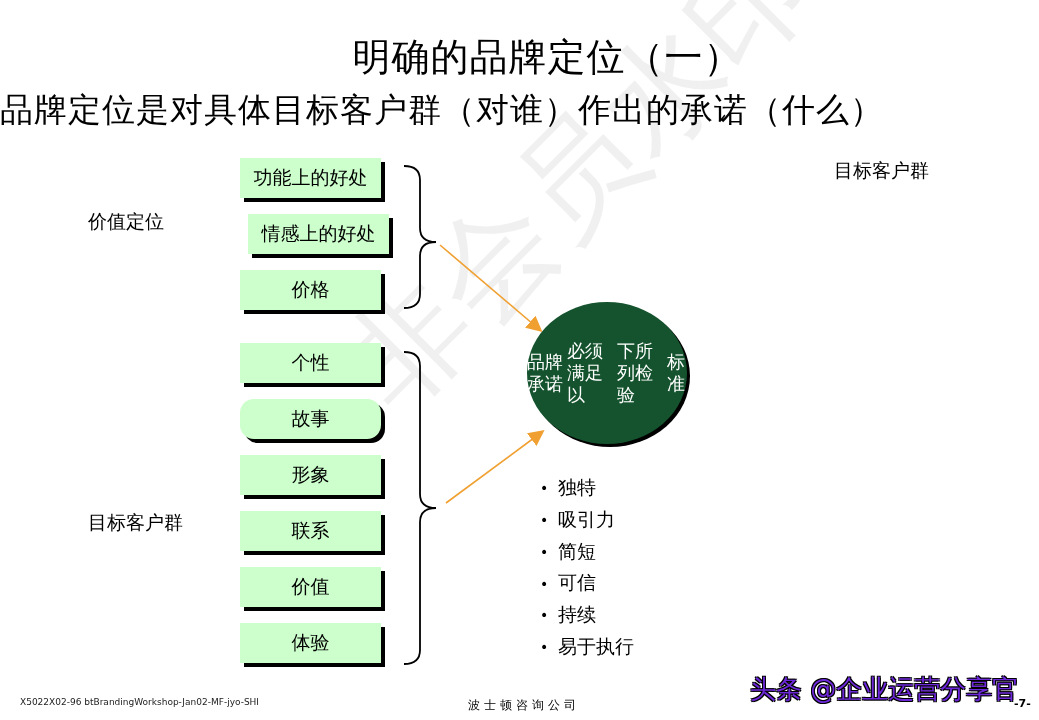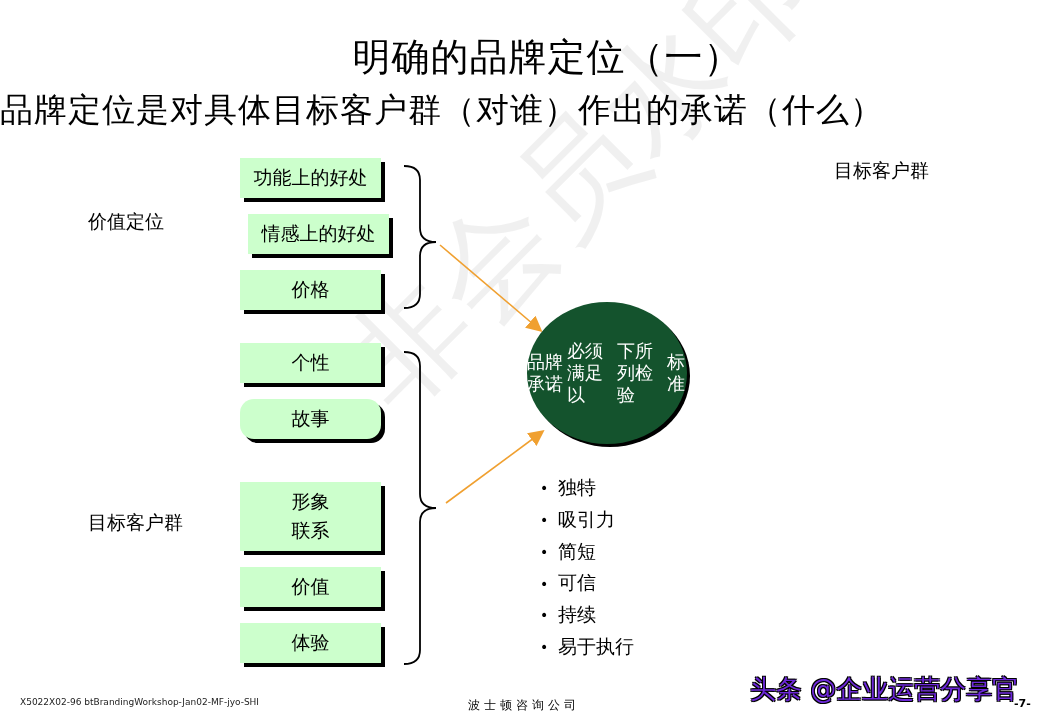--- a/index.html
+++ b/index.html
@@ -37,21 +37,21 @@
 
 <div class="abs group-label" style="left:88px; top:209px;">价值定位</div>
 <div class="abs group-label" style="left:88px; top:510px;">目标客户群</div>
 
 <div class="box" style="top:158px;">功能上的好处</div>
 <div class="box" style="top:214px;margin-left:8px;">情感上的好处</div>
 <div class="box" style="top:270px;">价格</div>
 
 <div class="box" style="top:343px;font-family:Liberation Serif, serif;">个性</div>
 <div class="box" style="top:399px;border-radius:14px;">故事</div>
-<div class="box" style="top:482px;">形象</div>
+<div class="box" style="top:455px;">形象</div>
 <div class="box" style="top:511px;">联系</div>
 <div class="box" style="top:567px;">价值</div>
 <div class="box" style="top:623px;">体验</div>
 
 <svg class="overlay" width="1039" height="720">
   <defs>
     <marker id="ah" markerWidth="10" markerHeight="10" refX="8" refY="5" orient="auto">
       <path d="M0,0 L10,5 L0,10 z" fill="#f0a030"></path>
     </marker>
   </defs>

